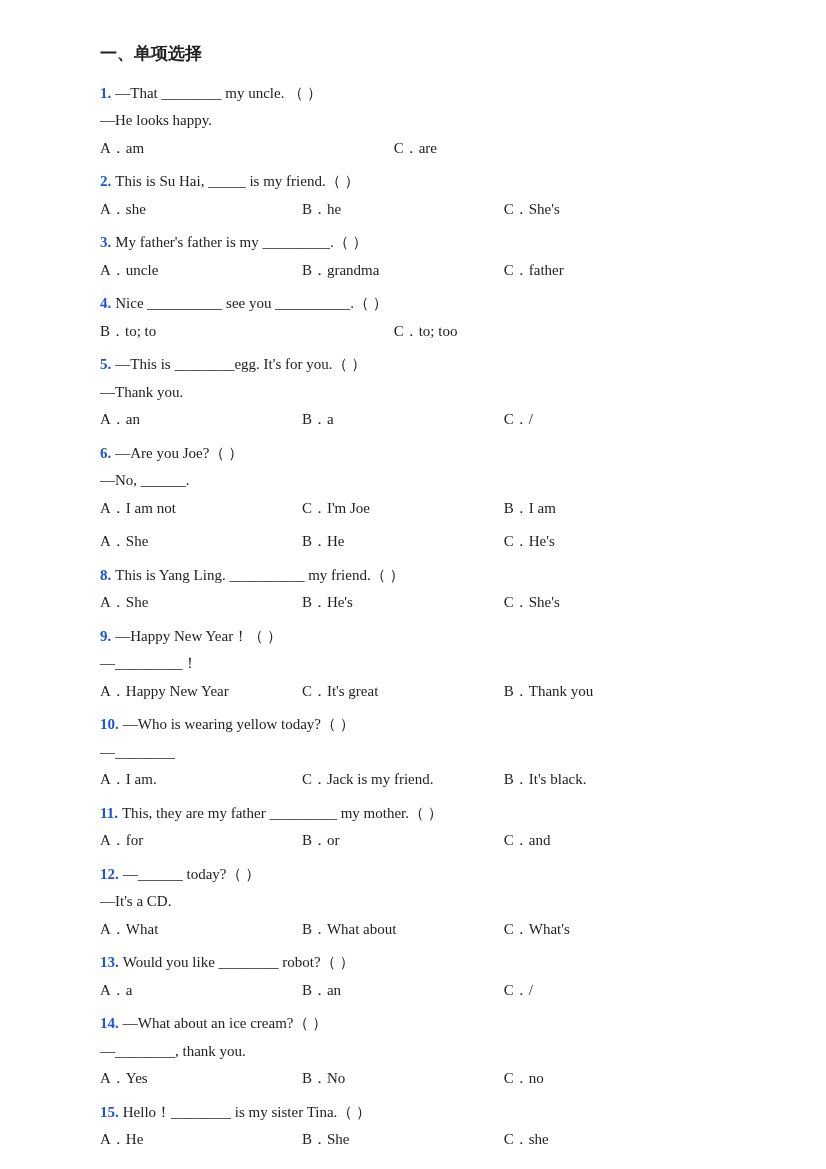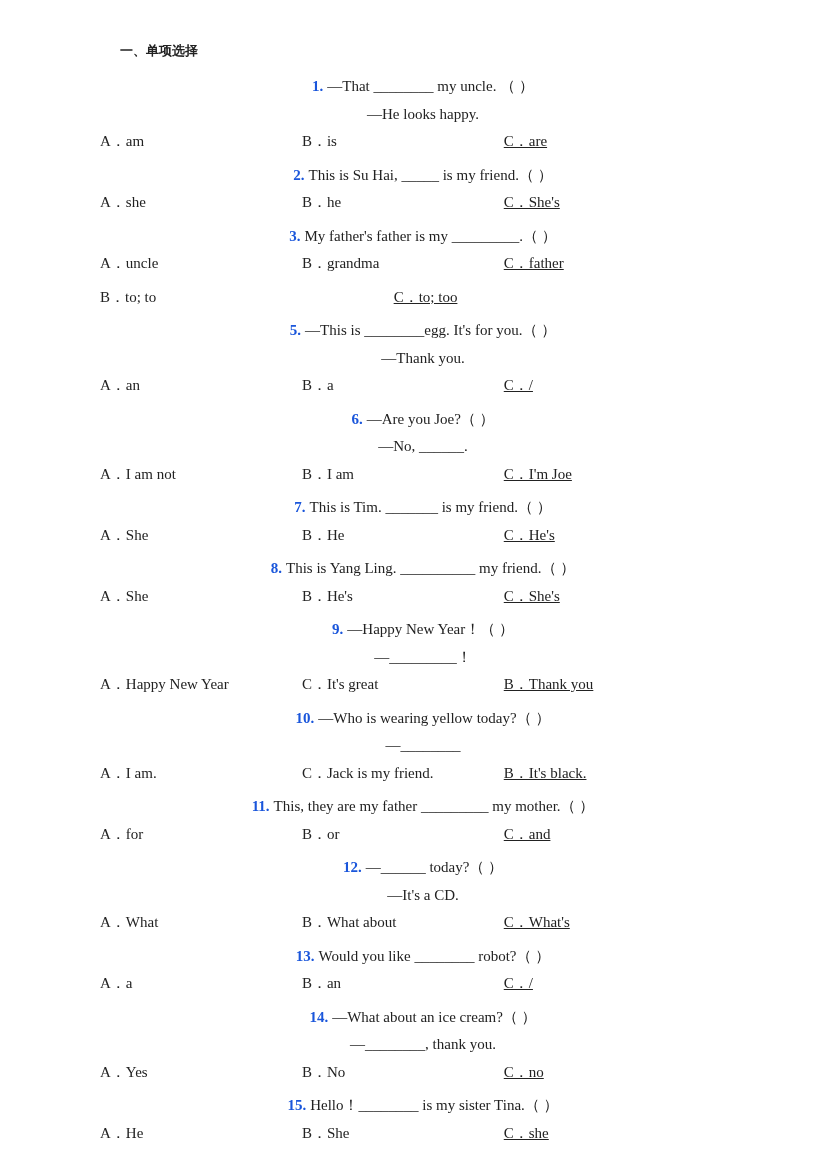--- a/index.html
+++ b/index.html
@@ -7,109 +7,105 @@
       background: #fff;
       font-family: "SimSun", "宋体", serif;
       font-size: 15px;
       color: #222;
       width: 826px;
       min-height: 1169px;
       padding: 40px 80px 40px 100px;
       line-height: 1.7;
     }
     .section-title {
-      font-size: 13px;
+      font-size: 17px;
       font-weight: bold;
       margin-bottom: 12px;
       color: #222;
-      margin-left: 20px;
     }
     .question-block {
       margin-bottom: 6px;
     }
     .question-num {
       color: #1a56db;
       font-weight: bold;
       margin-right: 4px;
     }
     .question-line {
       margin-bottom: 2px;
-      text-align: center;
     }
     .options-row {
       display: flex;
       margin-bottom: 8px;
       margin-top: 2px;
     }
     .option {
       flex: 1;
       min-width: 200px;
     }
     .option:last-child {
       flex: 1.2;
-      text-decoration: underline;
     }
   </style>
 </head>
 <body>
 
 <div class="section-title" id="section-title">一、单项选择</div>
 
 <div id="questions-container">
     <div class="question-block">
       <div class="question-line"><span class="question-num">1.</span><span>—That ________ my uncle. （  ）</span></div>
       <div class="question-line">—He looks happy.</div>
       <div class="options-row">
         <div class="option">A．am</div>
-        <div class="option">B．is</div>
         <div class="option">C．are</div>
       </div>
     </div>
     <div class="question-block">
       <div class="question-line"><span class="question-num">2.</span><span>This is Su Hai, _____ is my friend.（  ）</span></div>
       <div class="options-row">
         <div class="option">A．she</div>
         <div class="option">B．he</div>
         <div class="option">C．She's</div>
       </div>
     </div>
     <div class="question-block">
       <div class="question-line"><span class="question-num">3.</span><span>My father's father is my _________.（  ）</span></div>
       <div class="options-row">
         <div class="option">A．uncle</div>
         <div class="option">B．grandma</div>
         <div class="option">C．father</div>
       </div>
     </div>
     <div class="question-block">
+      <div class="question-line"><span class="question-num">4.</span><span>Nice __________ see you __________.（  ）</span></div>
       <div class="options-row">
         <div class="option">B．to; to</div>
         <div class="option">C．to; too</div>
       </div>
     </div>
     <div class="question-block">
       <div class="question-line"><span class="question-num">5.</span><span>—This is ________egg. It's for you.（  ）</span></div>
       <div class="question-line">—Thank you.</div>
       <div class="options-row">
         <div class="option">A．an</div>
         <div class="option">B．a</div>
         <div class="option">C．/</div>
       </div>
     </div>
     <div class="question-block">
       <div class="question-line"><span class="question-num">6.</span><span>—Are you Joe?（  ）</span></div>
       <div class="question-line">—No, ______.</div>
       <div class="options-row">
         <div class="option">A．I am not</div>
+        <div class="option">C．I'm Joe</div>
         <div class="option">B．I am</div>
-        <div class="option">C．I'm Joe</div>
       </div>
     </div>
     <div class="question-block">
-      <div class="question-line"><span class="question-num">7.</span><span>This is Tim. _______ is my friend.（  ）</span></div>
       <div class="options-row">
         <div class="option">A．She</div>
         <div class="option">B．He</div>
         <div class="option">C．He's</div>
       </div>
     </div>
     <div class="question-block">
       <div class="question-line"><span class="question-num">8.</span><span>This is Yang Ling. __________ my friend.（  ）</span></div>
       <div class="options-row">
         <div class="option">A．She</div>

